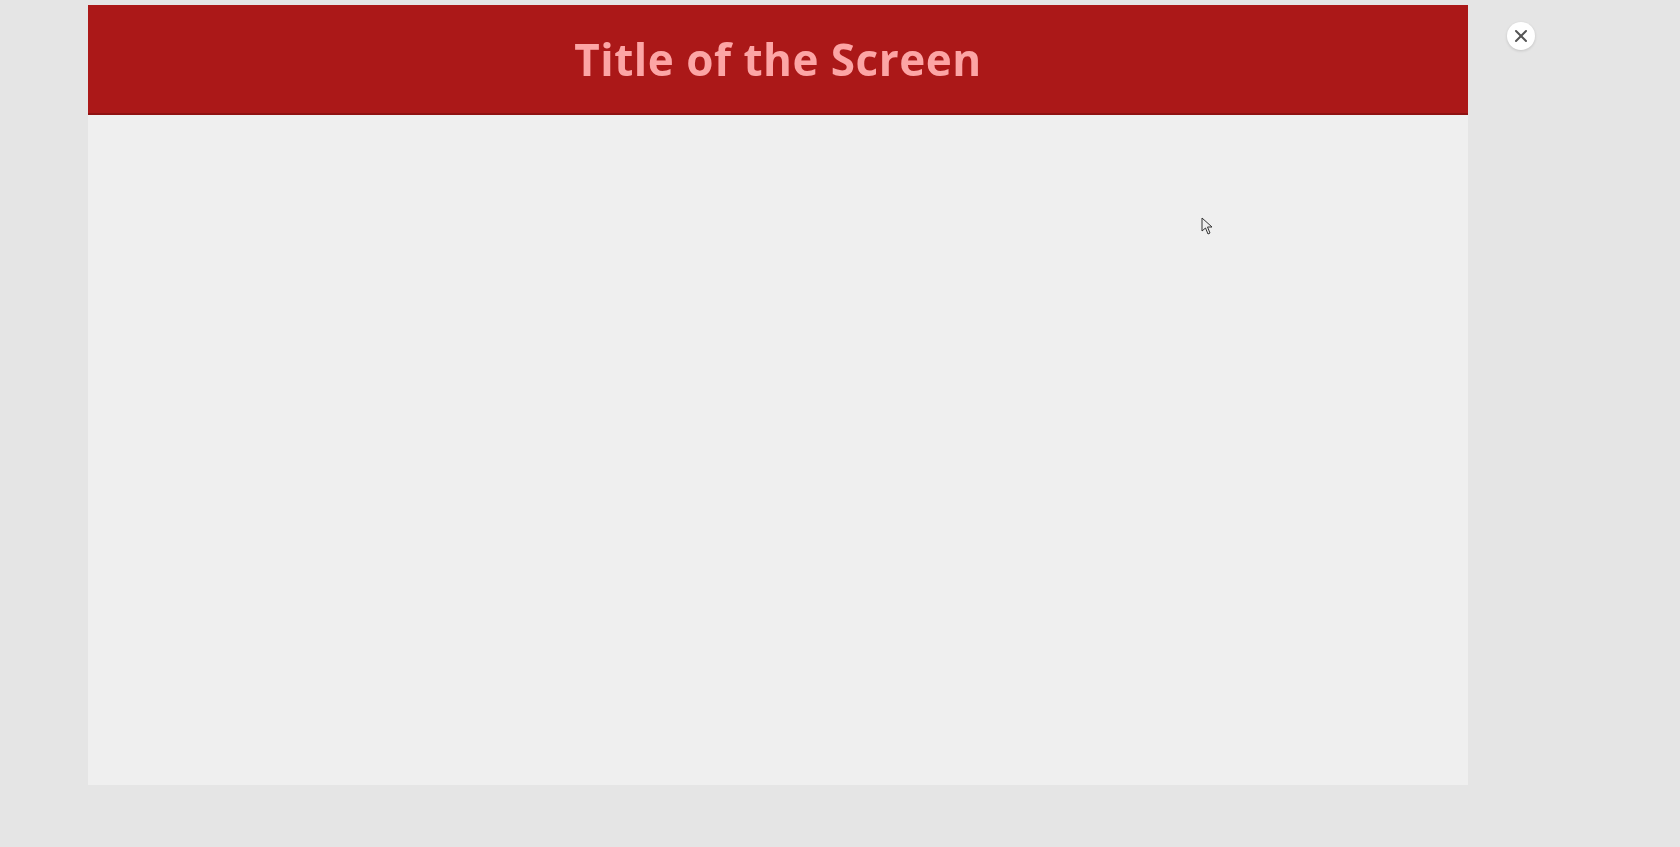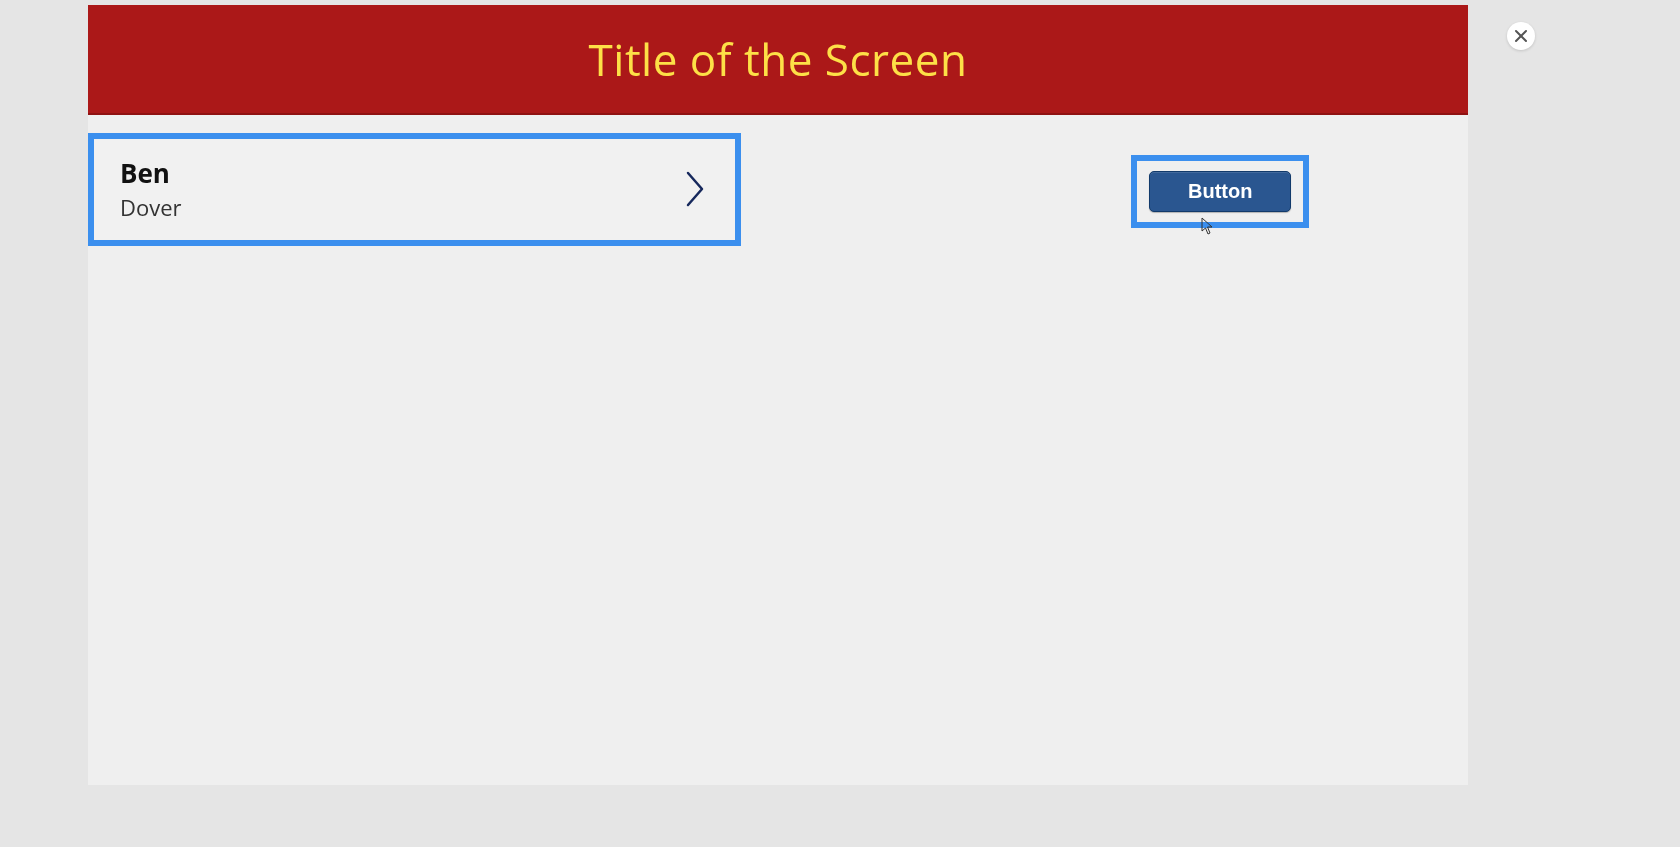--- a/index.html
+++ b/index.html
@@ -26,23 +26,23 @@
     .header-bar {
       width: 100%;
       height: 110px;
       background: #ab1818;
       display: flex;
       align-items: center;
       justify-content: center;
       border-bottom: 2px solid #8f1212;
     }
     .header-title {
-      color: #fde047;
+      color: #fca5a5;
       font-size: 44px;
-      font-weight: 400;
+      font-weight: 700;
       letter-spacing: 0.5px;
     }
     .content-area {
       padding: 20px 0 0 0;
       position: relative;
     }
     .list-card {
       position: absolute;
       left: 0px;
       top: 18px;
@@ -127,39 +127,20 @@
     }
   </style>
 </head>
 <body>
 
 <div class="modal-container">
   <div class="header-bar">
     <h1 class="header-title">Title of the Screen</h1>
   </div>
 
-  <div class="content-area">
-
-    <div class="list-card">
-      <div class="list-card-text">
-        <div class="primary">Ben</div>
-        <div class="secondary">Dover</div>
-      </div>
-      <div class="chevron">
-        <svg viewBox="0 0 24 40" fill="none" stroke="#16285c" stroke-width="2.5" stroke-linecap="round" stroke-linejoin="round">
-          <polyline points="4,4 18,20 4,36"></polyline>
-        </svg>
-      </div>
-    </div>
-
-    <div class="button-wrap">
-      <button class="primary-button">Button</button>
-    </div>
-
-  </div>
 </div>
 
 <div class="close-button">
   <svg viewBox="0 0 14 14">
     <line x1="2" y1="2" x2="12" y2="12" stroke="#555" stroke-width="2" stroke-linecap="round"></line>
     <line x1="12" y1="2" x2="2" y2="12" stroke="#555" stroke-width="2" stroke-linecap="round"></line>
   </svg>
 </div>
 
 <div class="cursor">

